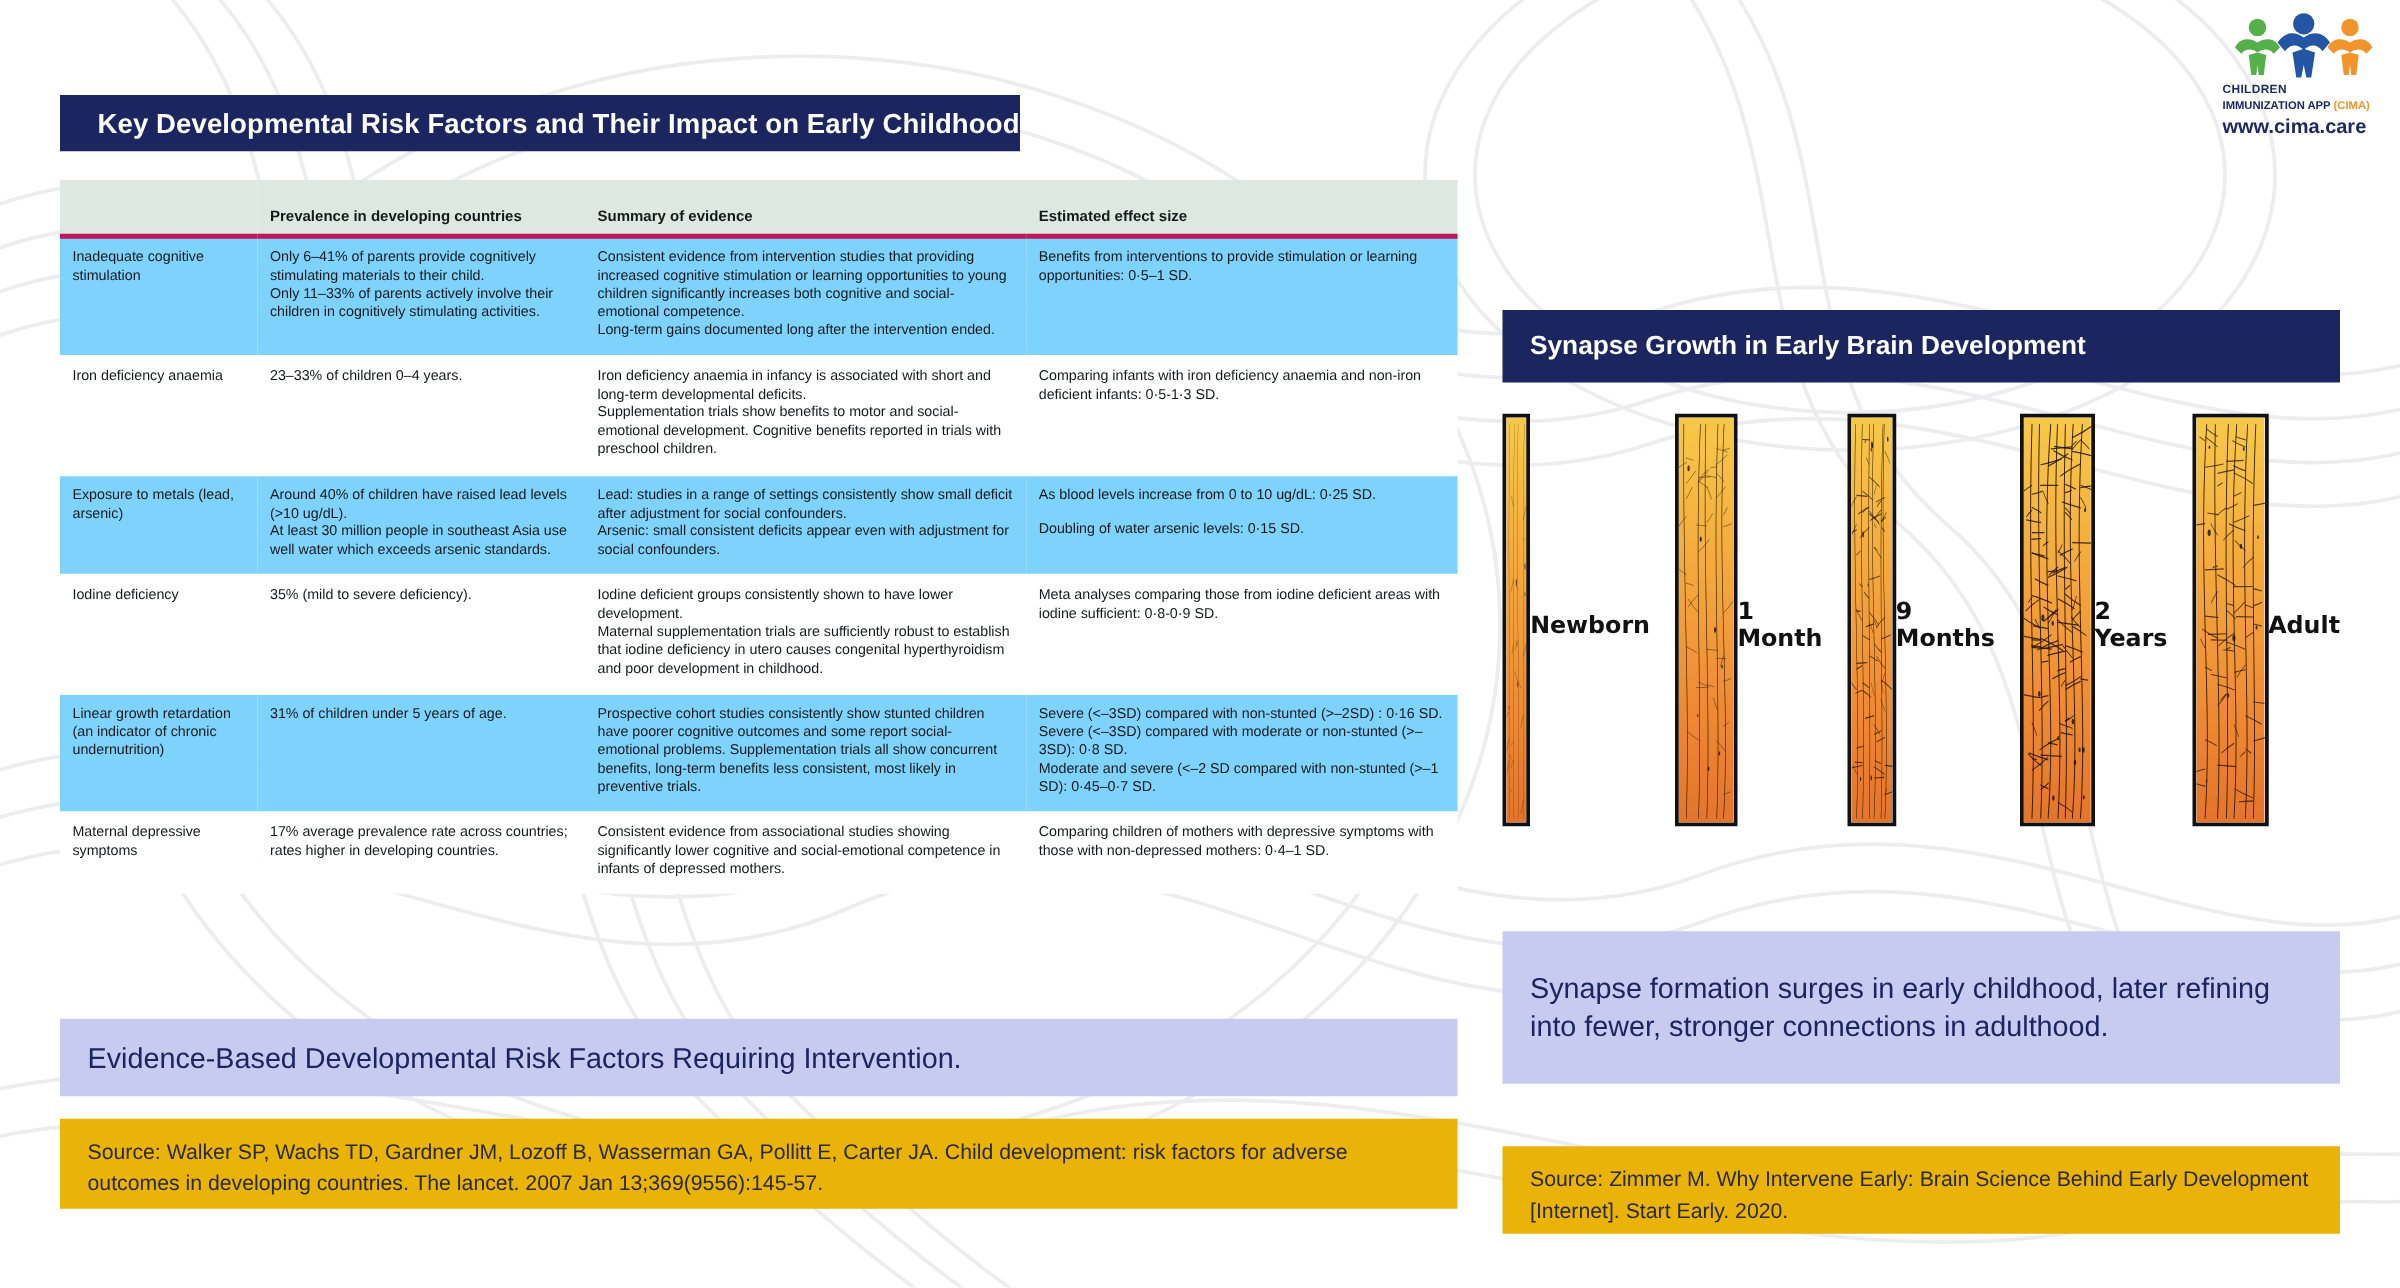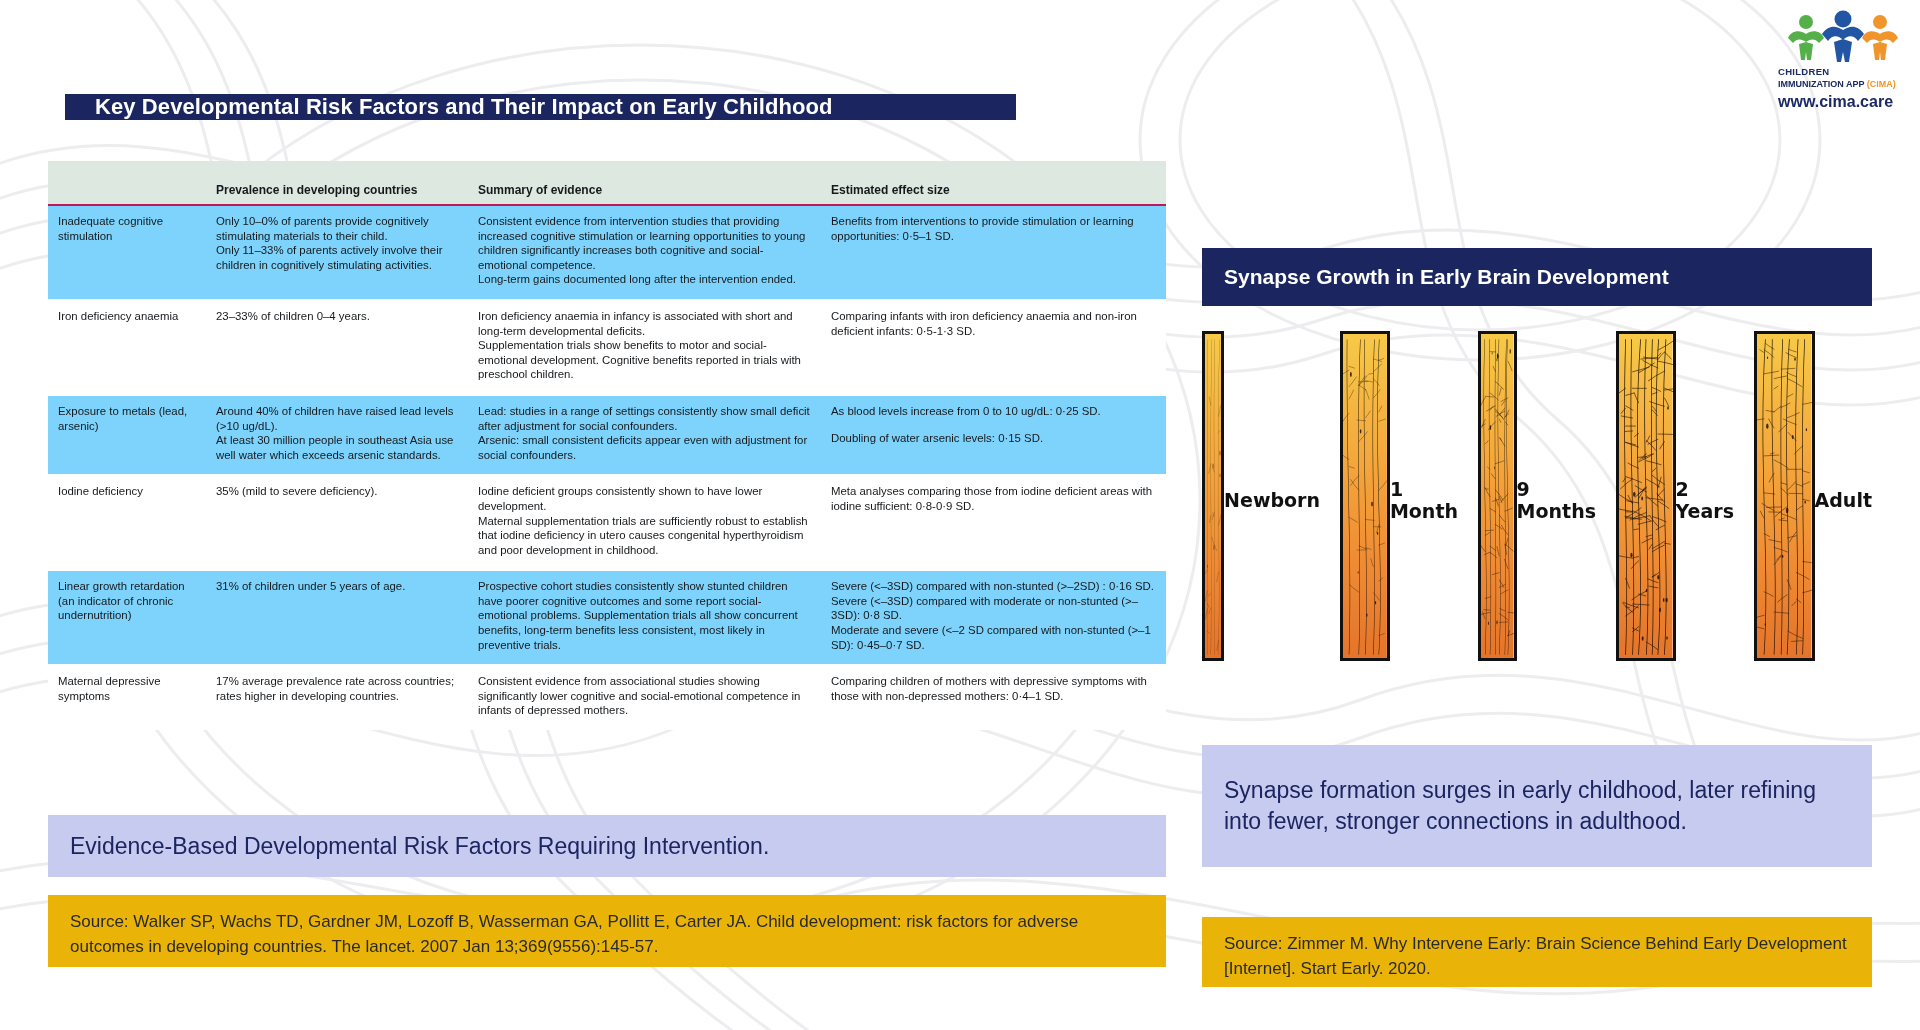--- a/index.html
+++ b/index.html
@@ -65,23 +65,24 @@
 
   
   .left-panel {
     position: absolute;
     left: 48px;
     top: 76px;
     width: 1118px;
   }
   .title-bar {
     display: flex;
-    align-items: center;
-    height: 62px;
+    align-items: flex-start;
+    height: 45px;
     width: 968px;
+    flex-direction: column;
   }
   .title-accent {
     width: 17px;
     background: #f5a32a;
     flex: none;
   }
   .title-body {
     flex: 1;
     background: #1b2560;
     display: flex;
@@ -109,21 +110,21 @@
   .risk-table col.c2 { width: 353px; }
   .risk-table col.c3 { width: 345px; }
 
   .risk-table thead th {
     background: #dde8e1;
     text-align: left;
     font-size: 12px;
     font-weight: bold;
     padding: 10px 10px 7px 10px;
     vertical-align: bottom;
-    border-bottom: 2px solid #be185d;
+    border-bottom: 4px solid #be185d;
     height: 26px;
   }
   .risk-table thead th.blank { }
 
   .risk-table tbody td {
     vertical-align: top;
     padding: 8px 10px 12px 10px;
     line-height: 14.6px;
   }
   tr.shade td { background: #7dd3fc; }
@@ -328,21 +329,21 @@
           <th class="blank"></th>
           <th>Prevalence in developing countries</th>
           <th>Summary of evidence</th>
           <th>Estimated effect size</th>
         </tr>
       </thead>
       <tbody id="table-body">
           <tr class="shade">
             <td class="col0">Inadequate cognitive stimulation</td>
             <td class="col1">
-              <span class="cell-line">Only 10–0% of parents provide cognitively stimulating materials to their child.</span>
+              <span class="cell-line">Only 6–41% of parents provide cognitively stimulating materials to their child.</span>
               <span class="cell-line">Only 11–33% of parents actively involve their children in cognitively stimulating activities.</span>
             </td>
             <td class="col2">
               <span class="cell-line">Consistent evidence from intervention studies that providing increased cognitive stimulation or learning opportunities to young children significantly increases both cognitive and social-emotional competence.</span>
               <span class="cell-line">Long-term gains documented long after the intervention ended.</span>
             </td>
             <td class="col3">
               <span class="cell-line">Benefits from interventions to provide stimulation or learning opportunities: 0·5–1 SD.</span>
             </td>
           </tr>

